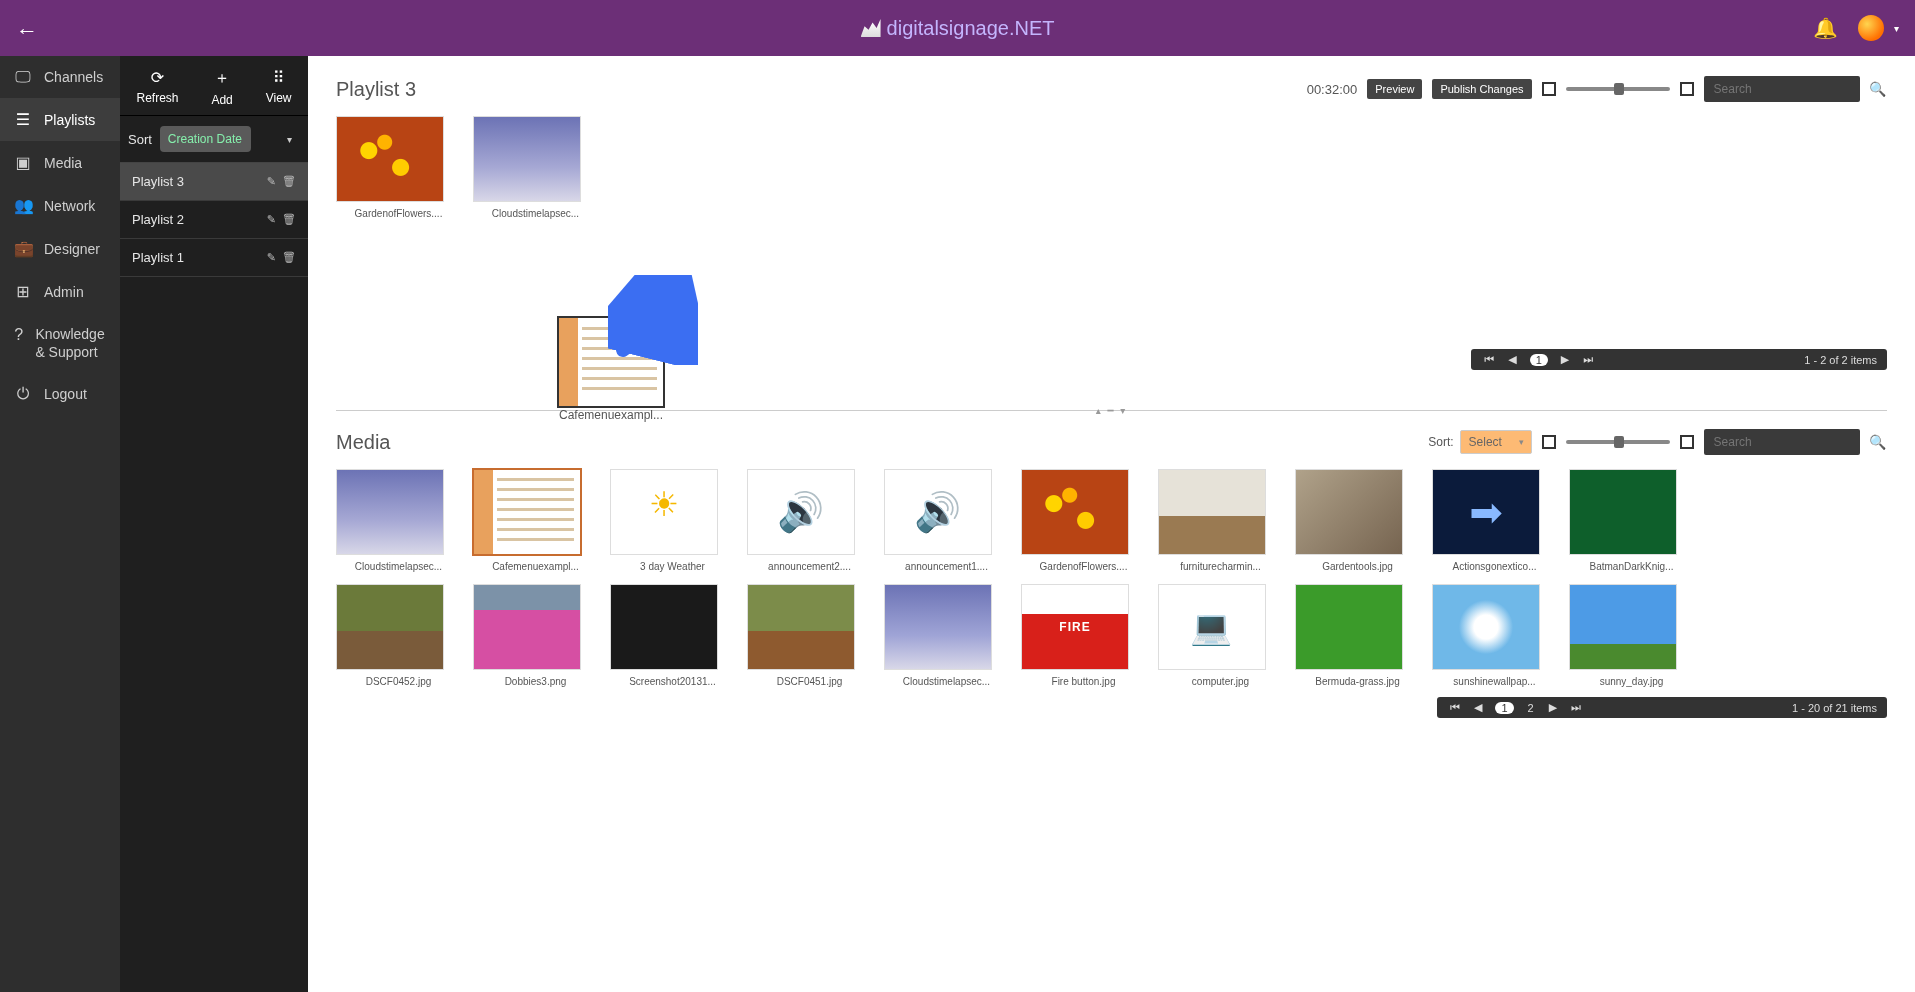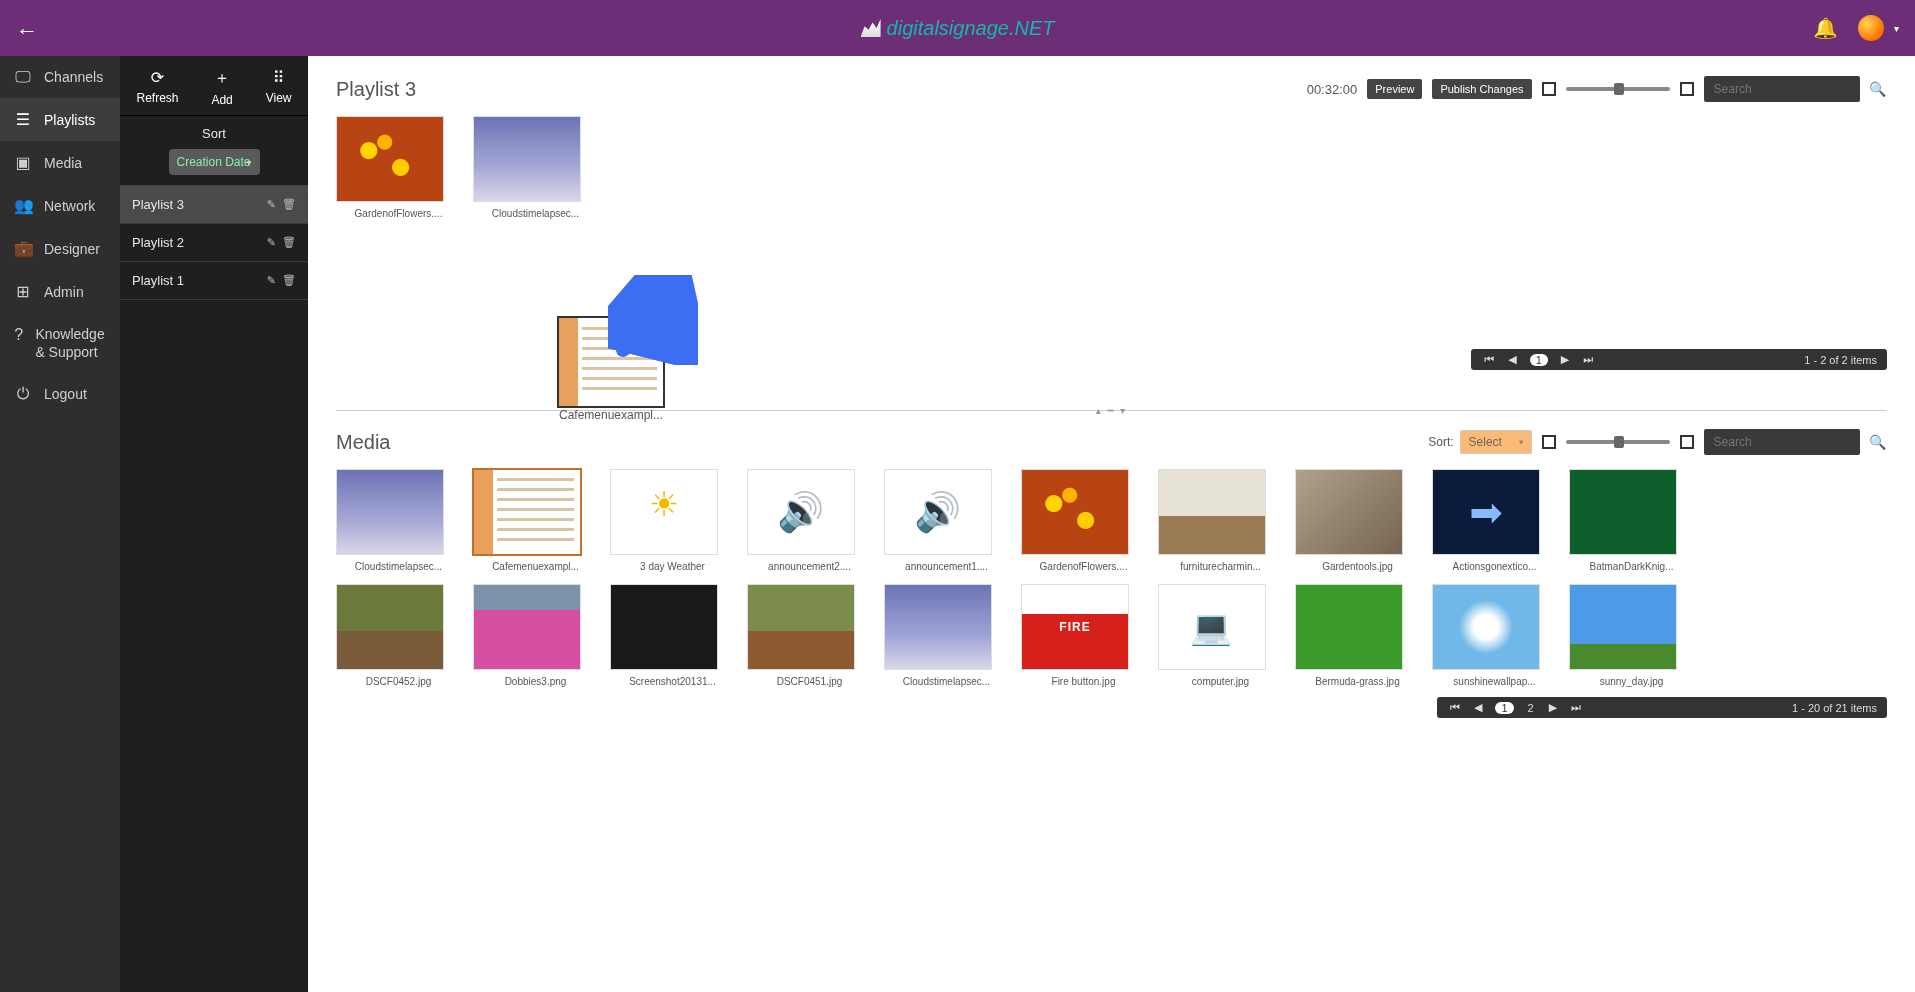--- a/index.html
+++ b/index.html
@@ -1,40 +1,40 @@
 <!DOCTYPE html>
 <html><head>
 <meta charset="utf-8">
 <style>
 * { margin: 0; padding: 0; box-sizing: border-box; font-family: -apple-system, BlinkMacSystemFont, "Segoe UI", sans-serif; }
 body { background: #fff; width: 1915px; height: 992px; overflow: hidden; position: relative; }
 
 
 .topbar { height: 56px; background: #6c2f77; display: flex; align-items: center; padding: 0 16px; position: relative; }
 .back-arrow { color: #fff; font-size: 22px; cursor: pointer; }
-.brand { position: absolute; left: 50%; transform: translateX(-50%); display: flex; align-items: center; gap: 6px; color: #14b8a6; font-size: 20px; font-style: italic; }
+.brand { position: absolute; left: 50%; transform: translateX(-50%); display: flex; align-items: center; gap: 6px; color: #c4b5fd; font-size: 20px; }
 .brand-logo { width: 20px; height: 18px; background: linear-gradient(180deg,#fff 0%,#ddd 100%); clip-path: polygon(0 100%,20% 40%,40% 60%,60% 20%,80% 50%,100% 0,100% 100%); }
 .topbar-right { margin-left: auto; display: flex; align-items: center; gap: 20px; }
 .bell-icon { color: #fff; font-size: 20px; cursor: pointer; }
 .avatar { width: 26px; height: 26px; border-radius: 50%; background: radial-gradient(circle at 35% 35%, #ffd54f, #ff6f00 70%); cursor: pointer; }
 .caret-down { color: #fff; font-size: 10px; margin-left: -10px; }
 
 
 .leftnav { position: absolute; top: 56px; left: 0; width: 120px; height: calc(100% - 56px); background: #2e2e2e; color: #cfcfcf; }
 .leftnav .item { display: flex; align-items: center; gap: 12px; padding: 12px 14px; font-size: 14px; cursor: pointer; }
 .leftnav .item.active { background: #3d3d3d; color: #fff; }
 .leftnav .item .icon { width: 18px; text-align: center; font-size: 16px; }
 .leftnav .item.ks { align-items: flex-start; line-height: 1.3; }
 
 
 .panel2 { position: absolute; top: 56px; left: 120px; width: 188px; height: calc(100% - 56px); background: #1f1f1f; color: #e6e6e6; }
 .panel2-actions { display: flex; justify-content: space-around; padding: 12px 0 8px; border-bottom: 1px solid #000; }
 .panel2-actions .act { text-align: center; font-size: 12px; cursor: pointer; color: #fff; }
 .panel2-actions .act .aicon { font-size: 16px; display: block; margin-bottom: 4px; }
-.sort-row { display: flex; align-items: center; gap: 8px; padding: 10px 22px; font-size: 13px; flex-direction: column; }
+.sort-row { display: flex; align-items: center; gap: 8px; padding: 10px 8px; font-size: 13px; }
 .sort-select { flex: 1; background: #5a5a5a; color: #86efac; border: none; border-radius: 4px; padding: 6px 8px; font-size: 12px; appearance: none; position: relative; }
 .sort-wrap { position: relative; flex: 1; }
 .sort-wrap::after { content: "▾"; position: absolute; right: 8px; top: 50%; transform: translateY(-50%); font-size: 10px; color: #ccc; pointer-events: none; }
 .plist { border-top: 1px solid #444; }
 .plist .prow { display: flex; align-items: center; justify-content: space-between; padding: 11px 12px; border-bottom: 1px solid #3a3a3a; font-size: 13px; cursor: pointer; }
 .plist .prow.active { background: #4a4a4a; }
 .plist .prow .picons { display: flex; gap: 6px; color: #bbb; font-size: 11px; }
 
 
 .main { position: absolute; top: 56px; left: 308px; right: 0; bottom: 0; background: #fff; overflow: hidden; }

